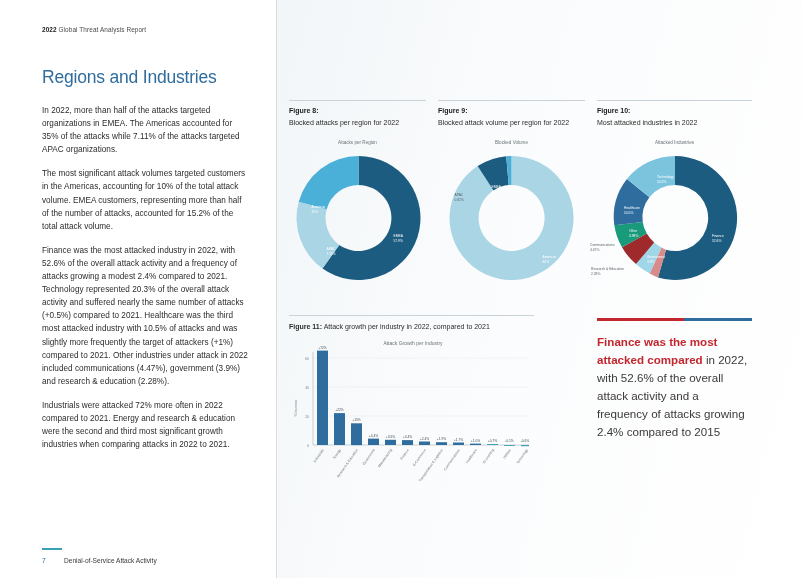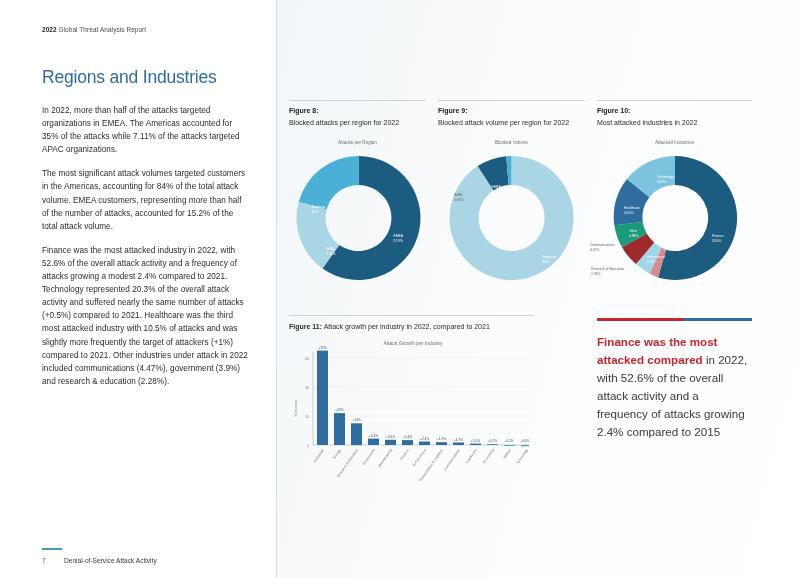--- a/index.html
+++ b/index.html
@@ -90,22 +90,23 @@
   <div class="left-col">
 
     <div class="running-head">
       <span class="yr">2022</span>
       <span>Global Threat Analysis Report</span>
     </div>
 
     <h1 class="section-title">Regions and Industries</h1>
 
     <p class="body-p">In 2022, more than half of the attacks targeted organizations in EMEA. The Americas accounted for 35% of the attacks while 7.11% of the attacks targeted APAC organizations.</p>
-    <p class="body-p">The most significant attack volumes targeted customers in the Americas, accounting for 84% of the total attack volume. EMEA customers, representing more than half of the number of attacks, accounted for 15.2% of the total attack volume.</p>
+    <p class="body-p">The most significant attack volumes targeted customers in the Americas, accounting for 10% of the total attack volume. EMEA customers, representing more than half of the number of attacks, accounted for 15.2% of the total attack volume.</p>
     <p class="body-p">Finance was the most attacked industry in 2022, with 52.6% of the overall attack activity and a frequency of attacks growing a modest 2.4% compared to 2021. Technology represented 20.3% of the overall attack activity and suffered nearly the same number of attacks (+0.5%) compared to 2021. Healthcare was the third most attacked industry with 10.5% of attacks and was slightly more frequently the target of attackers (+1%) compared to 2021. Other industries under attack in 2022 included communications (4.47%), government (3.9%) and research &amp; education (2.28%).</p>
+    <p class="body-p">Industrials were attacked 72% more often in 2022 compared to 2021. Energy and research &amp; education were the second and third most significant growth industries when comparing attacks in 2022 to 2021.</p>
 
     <div class="footer">
       <div class="footer-rule"></div>
       <div class="footer-line">
         <span class="footer-num">7</span>
         <span class="footer-txt">Denial-of-Service Attack Activity</span>
       </div>
     </div>
   </div>
 

